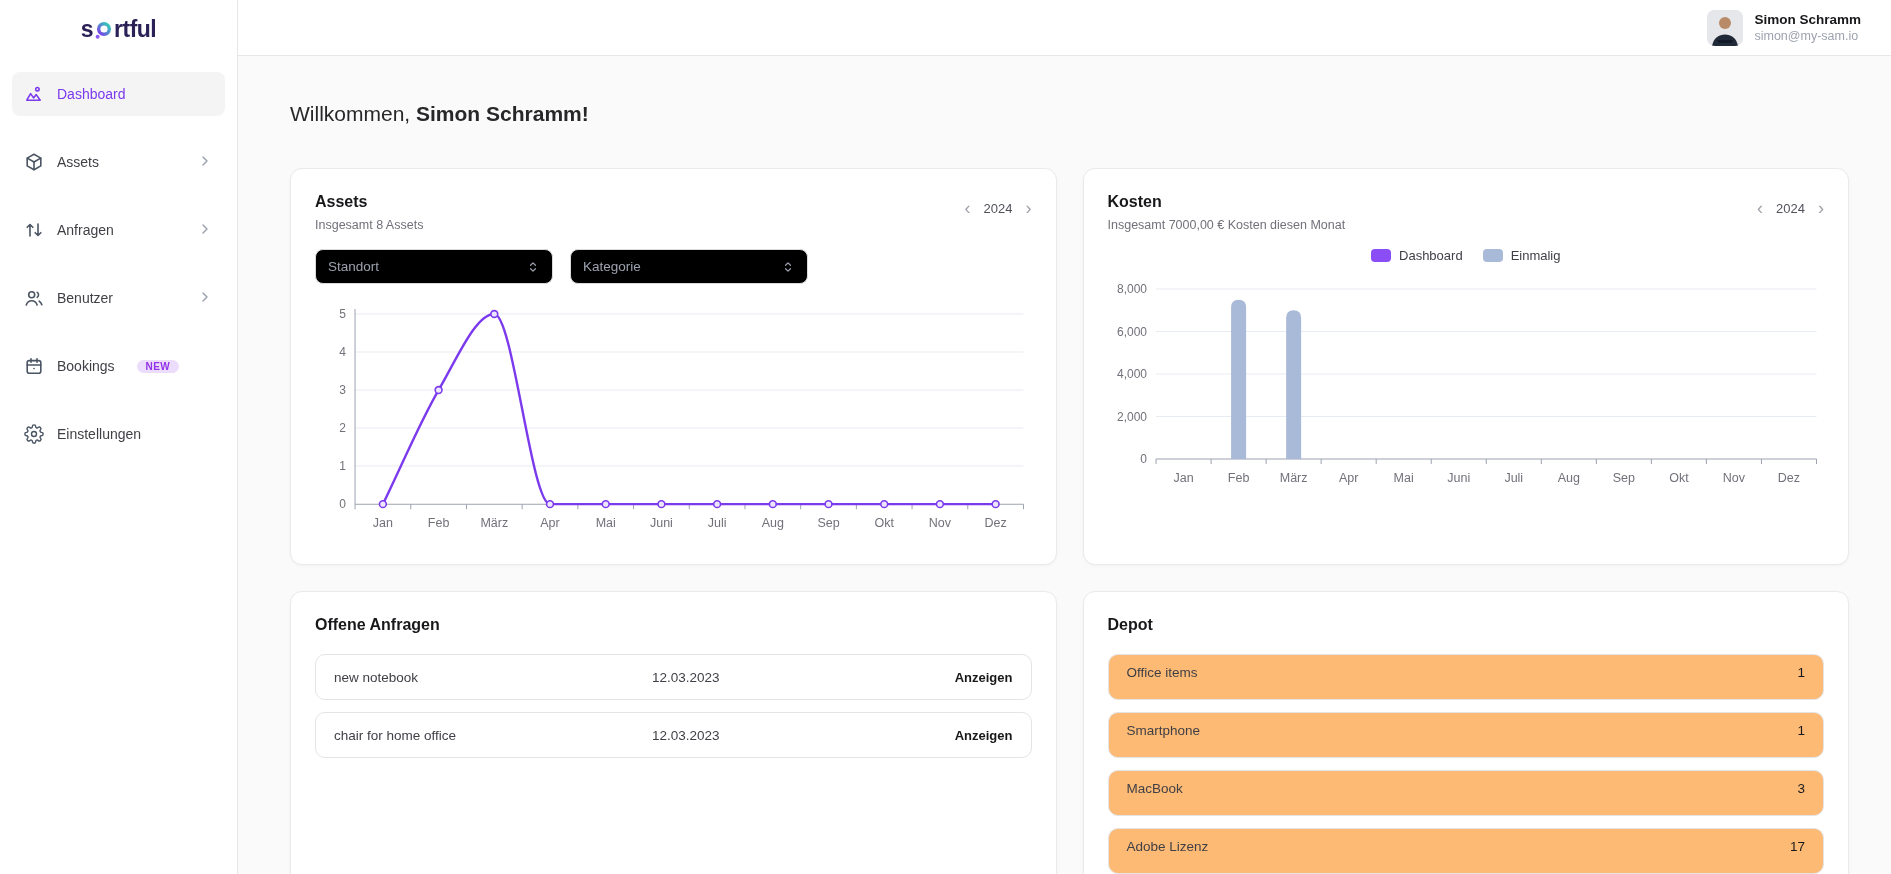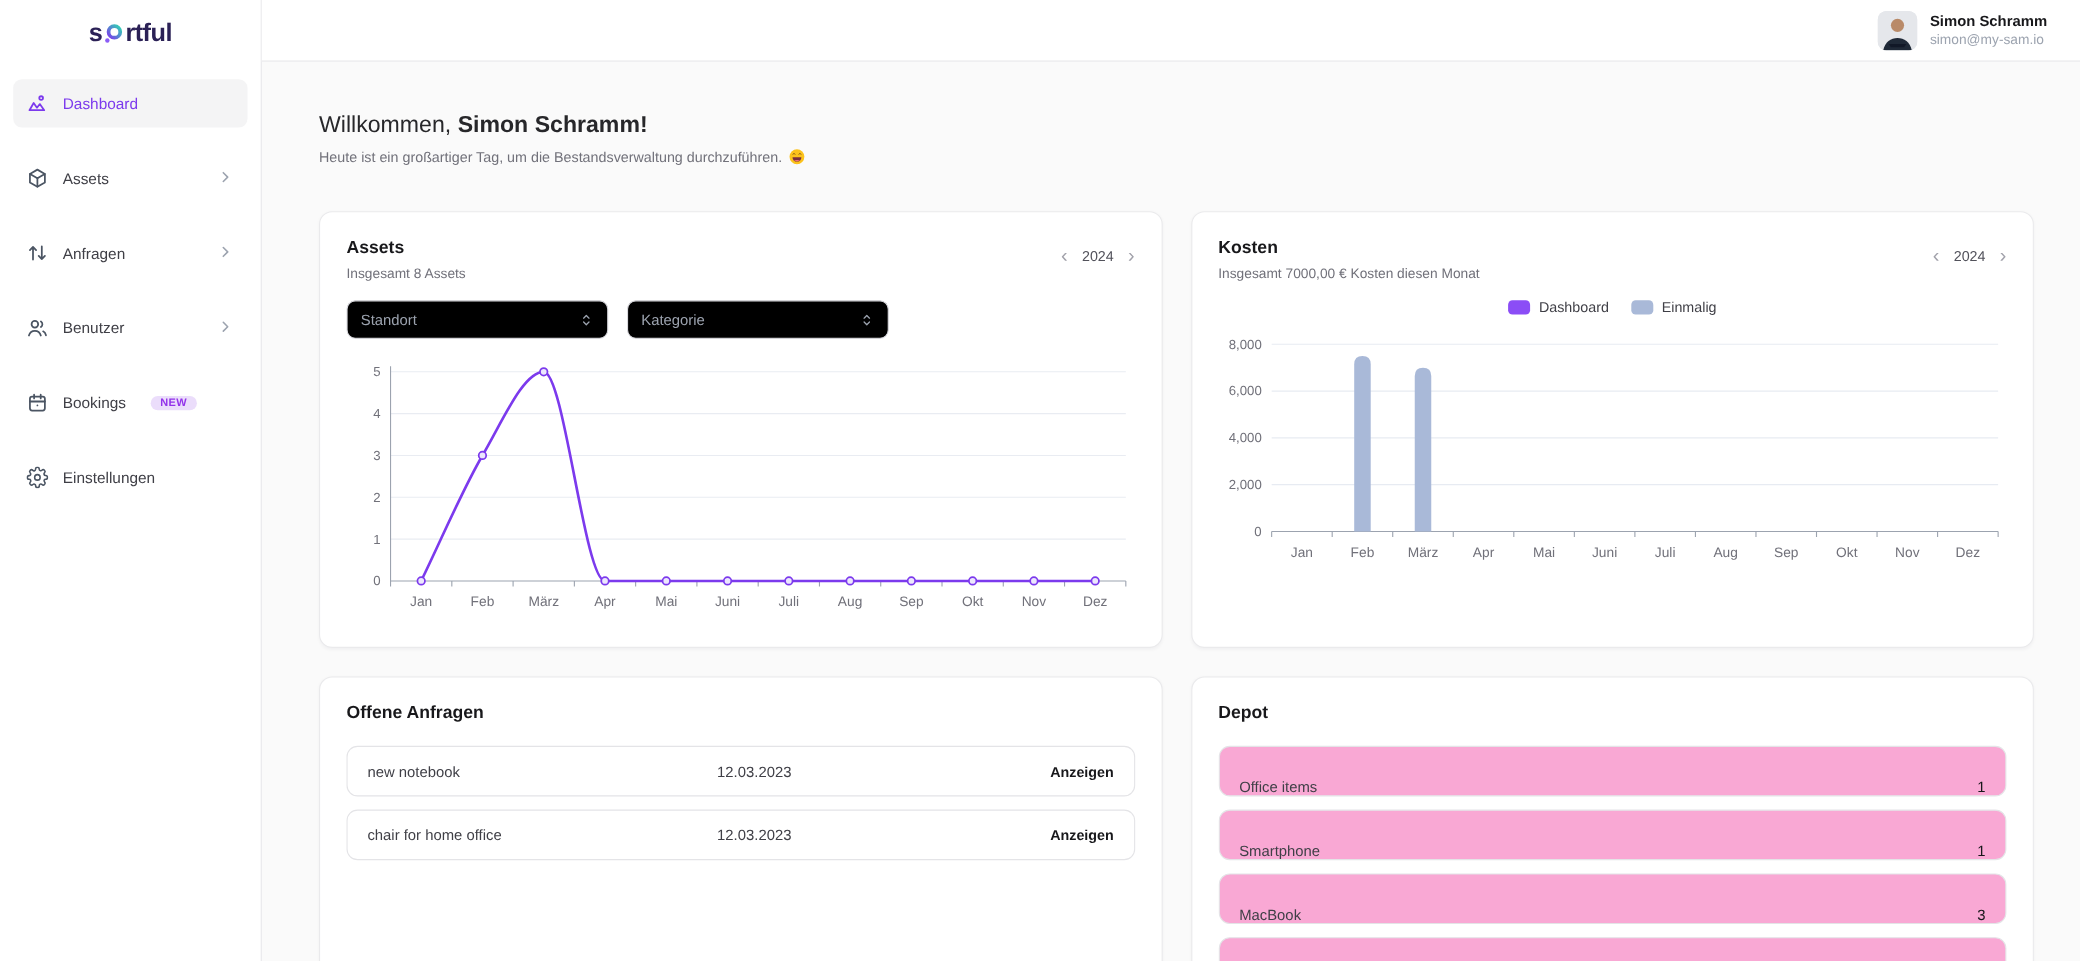--- a/index.html
+++ b/index.html
@@ -52,21 +52,21 @@
 
   .legend { display:flex; justify-content:center; gap:20px; margin-top:16px; margin-bottom:6px; }
   .legend-item { display:flex; align-items:center; gap:8px; font-size:13px; color:#3f3f46; }
   .legend-chip { width:20px; height:13px; border-radius:4px; }
 
   .row2 { margin-top:26px; }
   .row2 .card { min-height:360px; }
   .list { display:flex; flex-direction:column; gap:12px; margin-top:20px; }
   .req-row { display:grid; grid-template-columns:1.05fr 1fr auto; align-items:center; border:1px solid #e4e4e7; border-radius:10px; padding:0 18px; height:46px; font-size:13.5px; color:#3f3f46; background:#fff; }
   .req-action { font-weight:700; color:#18181b; cursor:pointer; font-size:13px; background:none; border:none; font-family:inherit; justify-self:end; }
-  .depot-row { display:flex; justify-content:space-between; align-items:flex-end; border:1px solid #e4e4e7; border-radius:10px; padding:0 18px; height:46px; font-size:13.5px; color:#3f3f46; background:#f9a8d4; cursor:pointer; }
+  .depot-row { display:flex; justify-content:space-between; align-items:flex-start; border:1px solid #e4e4e7; border-radius:10px; padding:10px 18px; height:46px; font-size:13.5px; color:#3f3f46; background:#fdba74; cursor:pointer; }
   .depot-count { color:#18181b; }
 </style>
 </head>
 <body>
 
 <aside class="sidebar">
   <div class="logo-row">
     <div class="logo">
       <span>s</span>
       <svg width="17" height="19" viewBox="0 0 17 19" fill="none">
@@ -163,29 +163,20 @@
         <span class="user-email">simon@my-sam.io</span>
       </div>
     </div>
   </header>
 
   <div class="content">
     <h1 class="welcome-title">
       <span>Willkommen,</span>
       <b>Simon Schramm!</b>
     </h1>
-    <p class="welcome-sub">
-      <span>Heute ist ein großartiger Tag, um die Bestandsverwaltung durchzuführen.</span>
-      <svg width="15" height="15" viewBox="0 0 20 20">
-        <circle cx="10" cy="10" r="9" fill="#fcc21b"></circle>
-        <path d="M5.2 6.8c.6-1 1.8-1 2.4 0M12.4 6.8c.6-1 1.8-1 2.4 0" stroke="#7a4b12" stroke-width="1.2" fill="none" stroke-linecap="round"></path>
-        <path d="M4.6 10.5h10.8c0 3.2-2.4 5.4-5.4 5.4s-5.4-2.2-5.4-5.4z" fill="#7a2e3e"></path>
-        <path d="M6.5 14.6c1-1 6-1 7 0-1 1-6 1-7 0z" fill="#ef6d7e"></path>
-      </svg>
-    </p>
 
     <div class="cards">
 
       <section class="card">
         <div class="card-head">
           <div>
             <h2 class="card-title">Assets</h2>
             <p class="card-sub">Insgesamt 8 Assets</p>
           </div>
           <div class="year-nav">

